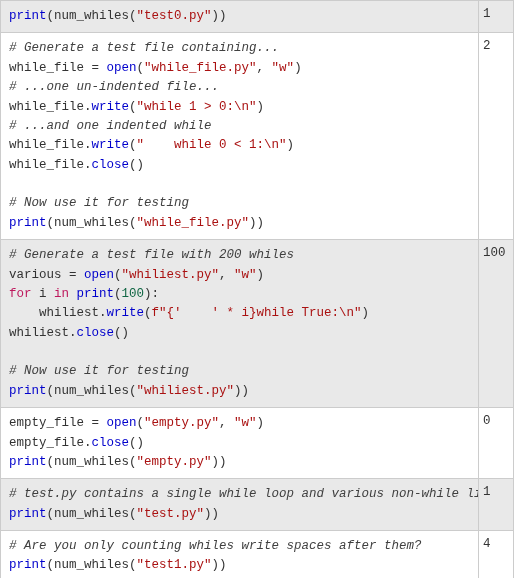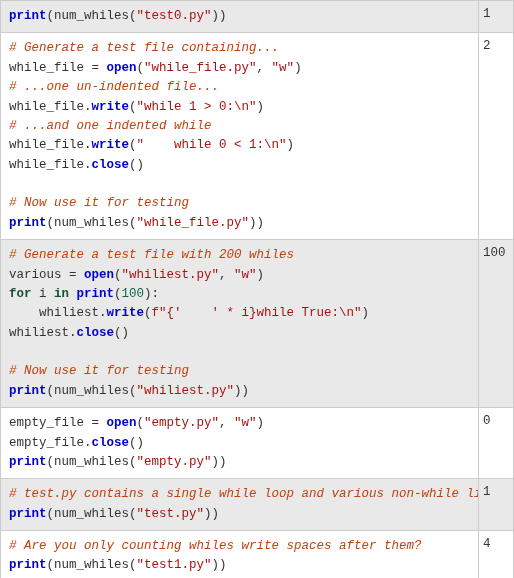--- a/index.html
+++ b/index.html
@@ -34,25 +34,25 @@
       width: 34px;
       padding: 6px 4px;
       text-align: left;
       color: #333;
       font-family: Consolas, Monaco, 'Courier New', monospace;
     }
     .row:nth-child(odd) { background: #e9e9e9; }
     .row:nth-child(even) { background: #fff; }
 
     
-    .fn { color: #0000cc; font-weight: bold; }      
-    .kw { color: #14532d; font-weight: bold; margin-top: 31px; } 
+    .fn { color: #0000cc; }      
+    .kw { color: #be185d; font-weight: normal; margin-top: 31px; } 
     .str { color: #aa1111; }     
     .num { color: #116644; }     
-    .cmt { color: #c2410c; font-style: italic; text-align: center; } 
+    .cmt { color: #404040; font-style: italic; text-align: center; } 
     .plain { color: #333; margin-top: 19px; }
   </style>
 </head>
 <body>
 
 <div class="container">
     <div class="row">
       <div class="code-cell"><span class="fn">print</span><span class="plain">(num_whiles(</span><span class="str">"test0.py"</span><span class="plain">))</span></div>
       <div class="output-cell">1</div>
     </div>

